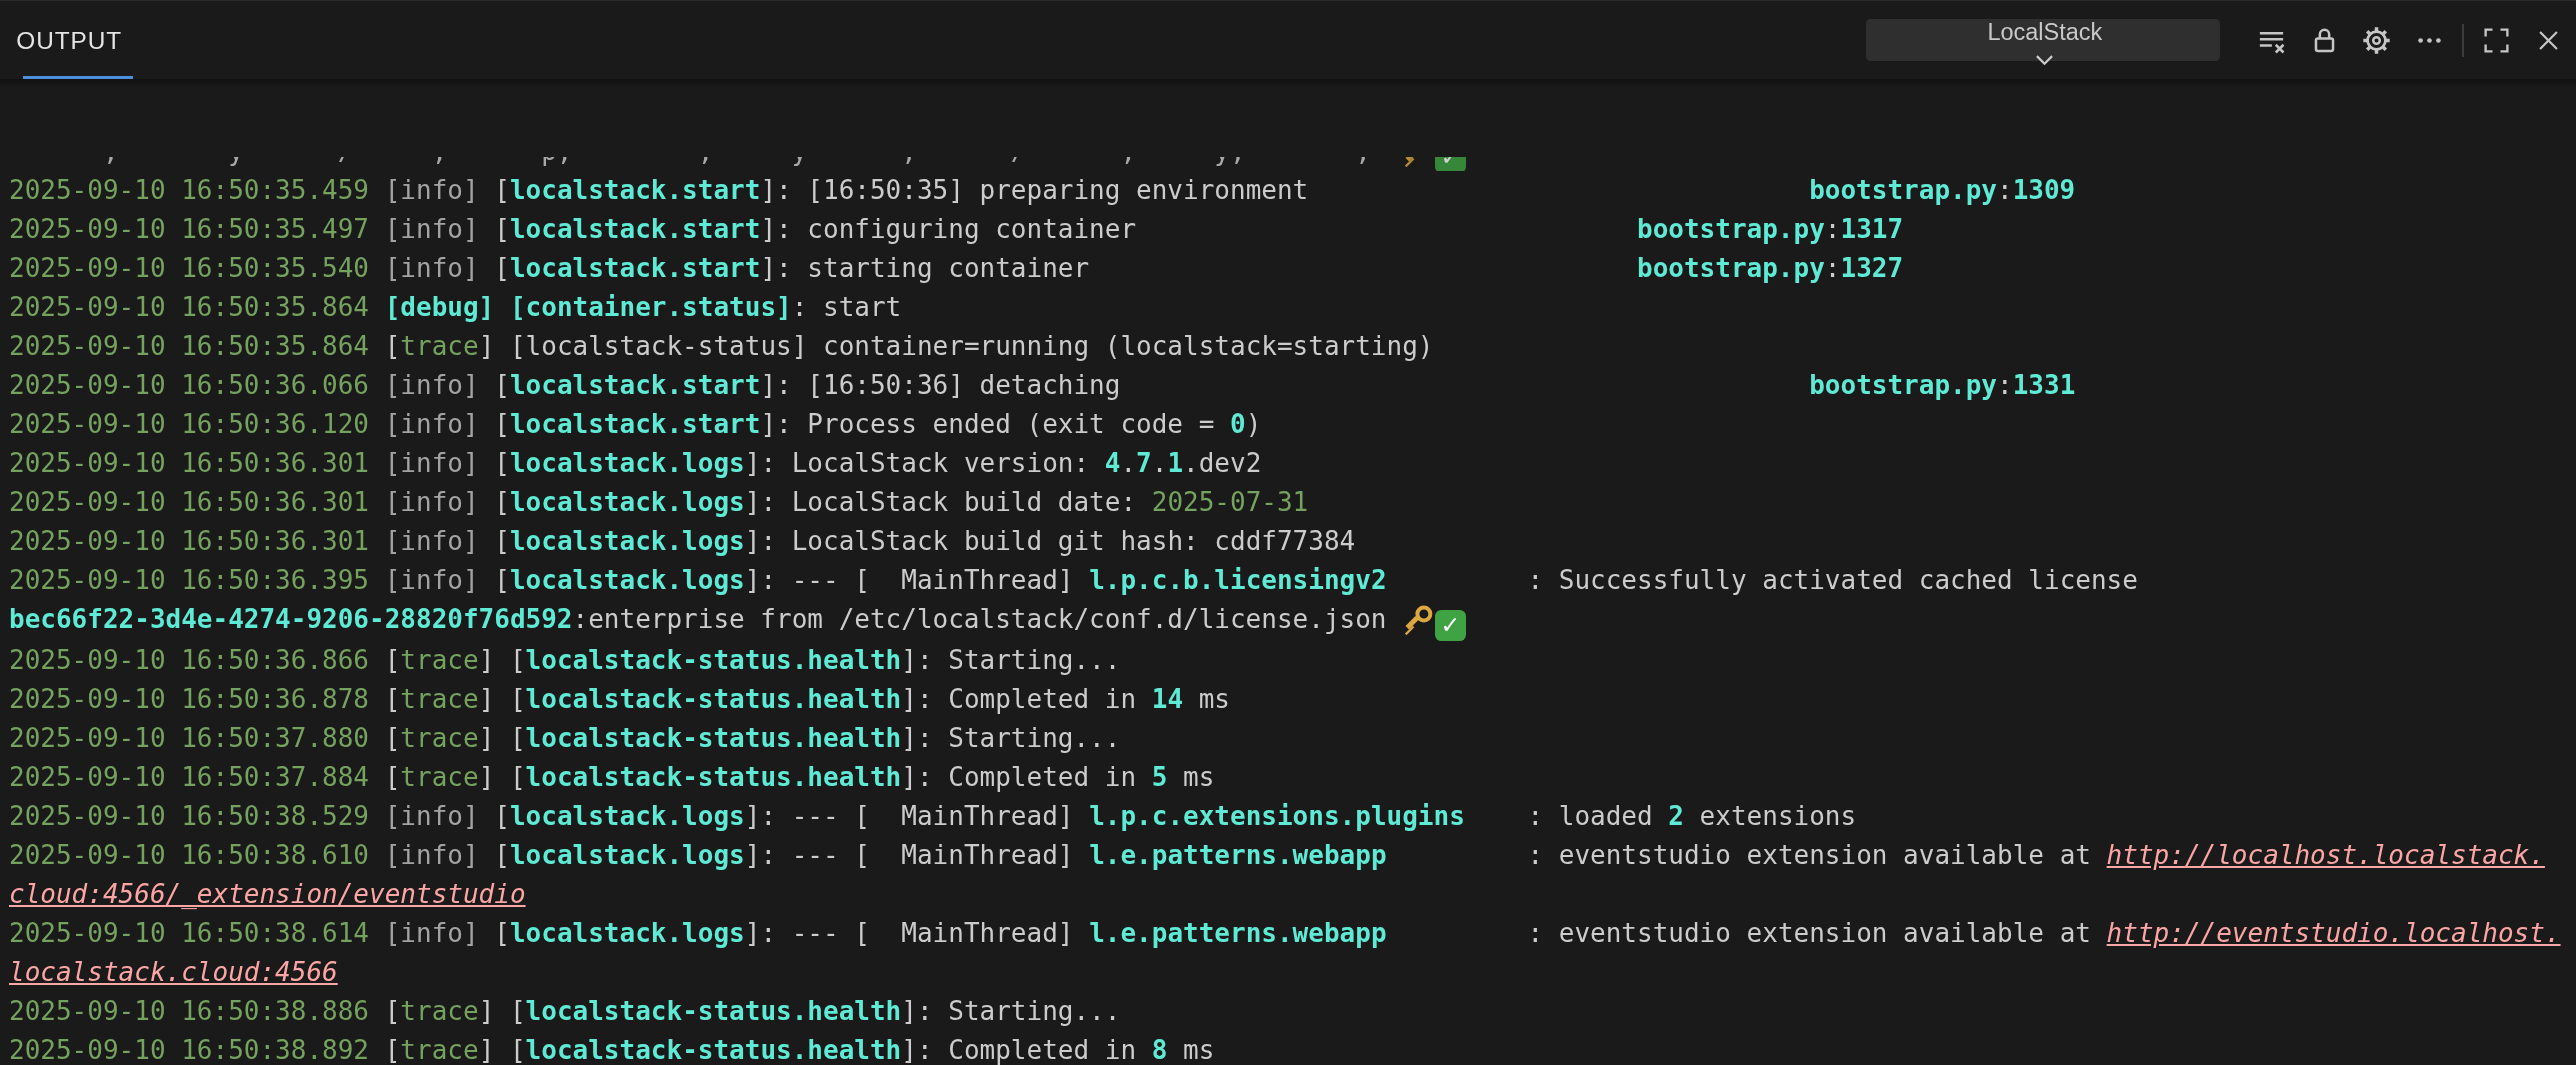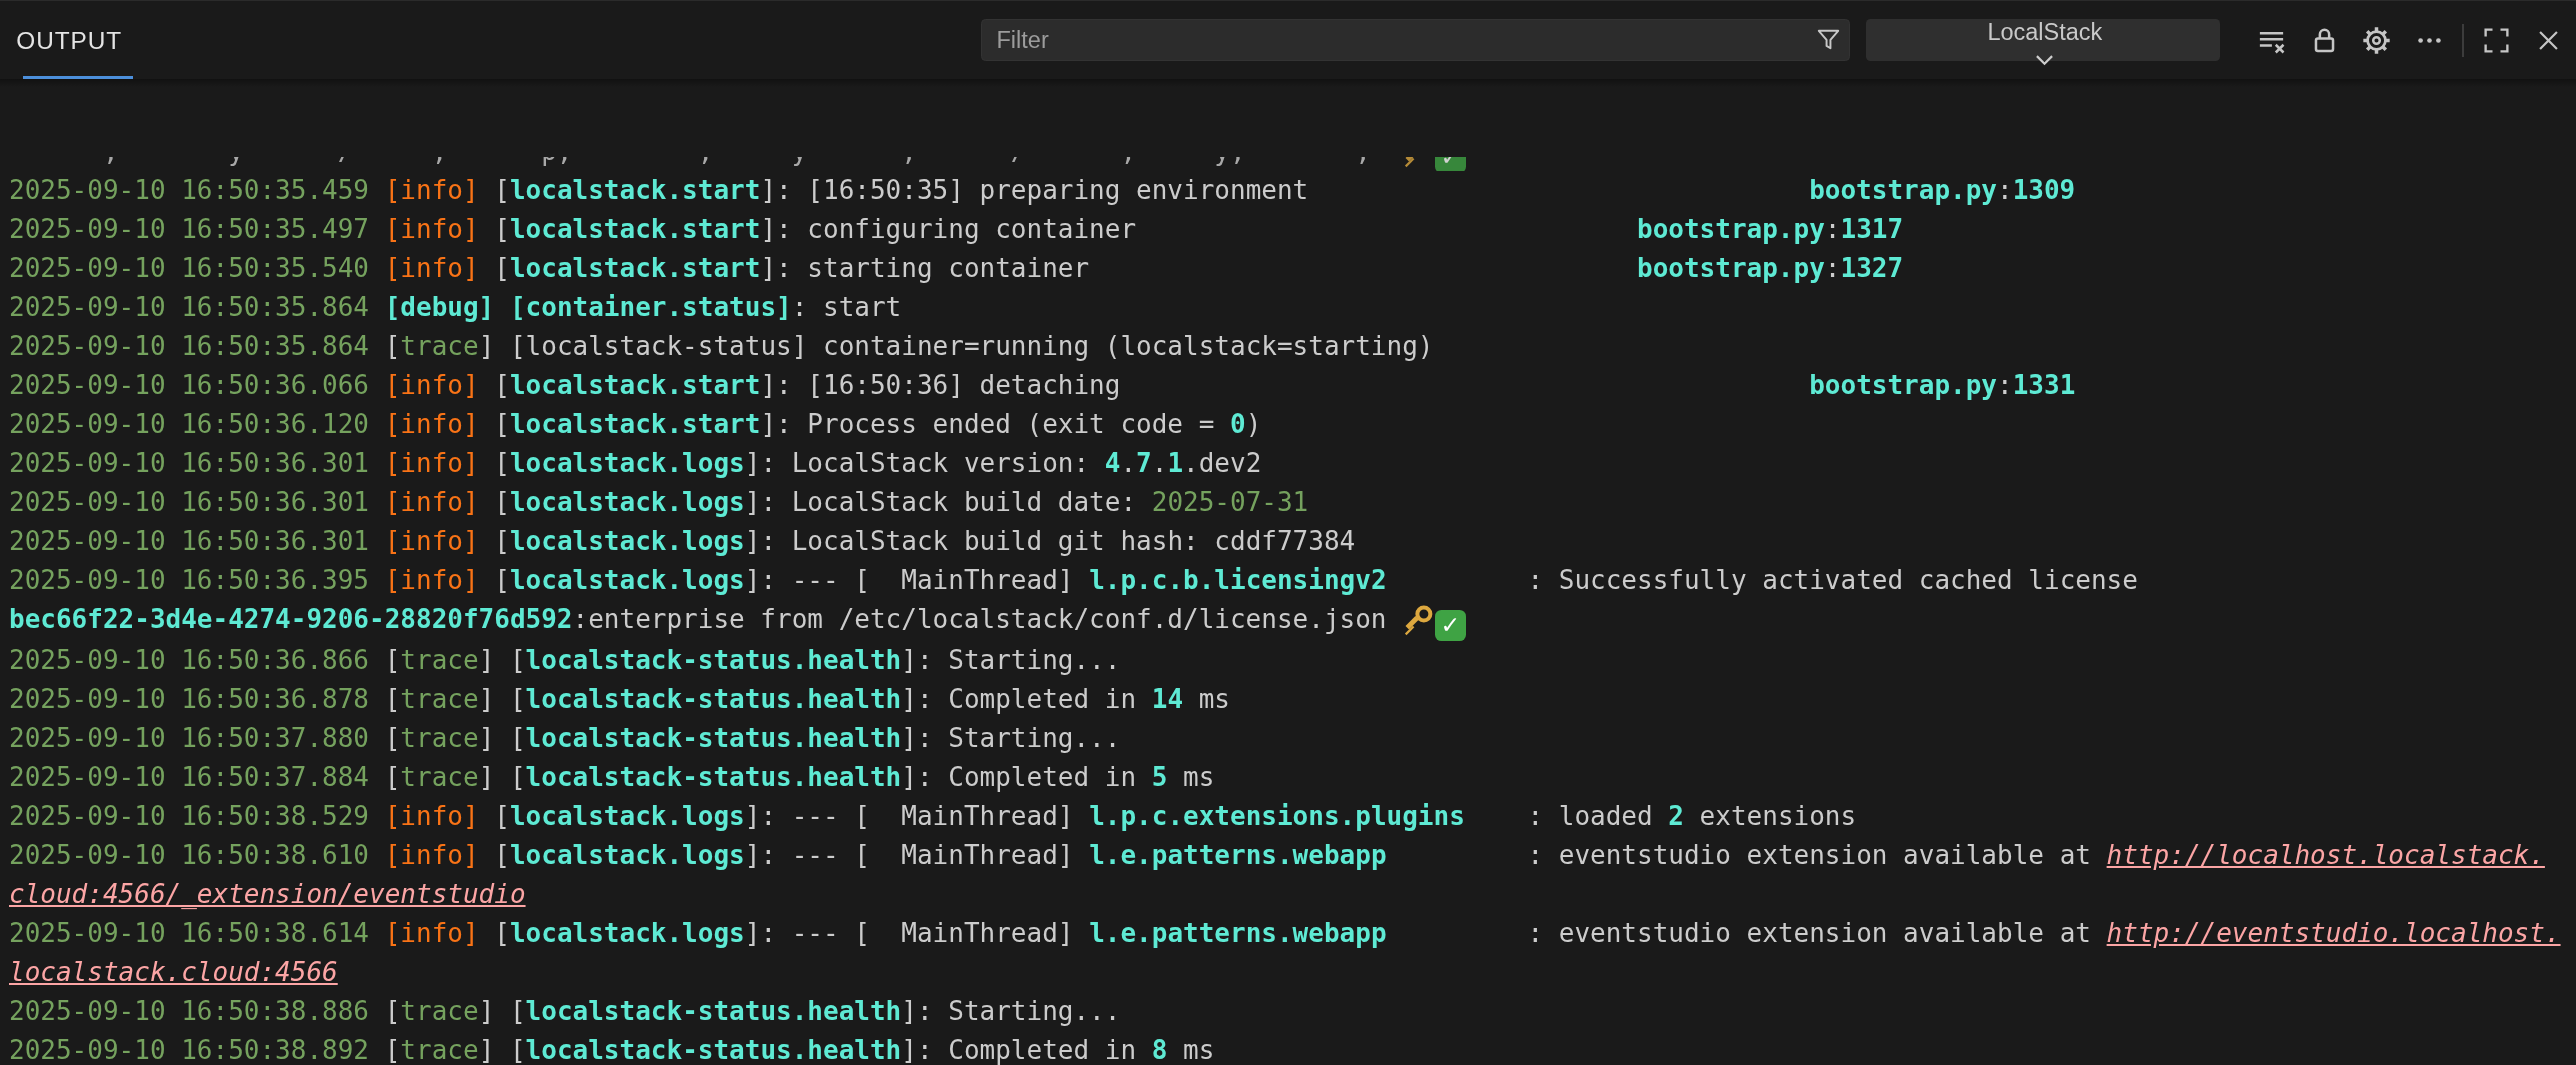--- a/index.html
+++ b/index.html
@@ -34,21 +34,21 @@
   .log-area { position:absolute; top:78px; left:0; width:2576px; height:988px; overflow:hidden;
               font-family:"DejaVu Sans Mono", monospace; font-size:26px; line-height:39px;
               padding-left:9px; white-space:pre; }
   .log-area::before { content:''; position:absolute; top:0; left:0; right:0; height:8.1px;
               background:linear-gradient(rgba(0,0,0,0.35), transparent); pointer-events:none; }
   .row { white-space:pre; }
   .row.clipped { height:13.5px; overflow:hidden; }
   .clip-inner { display:block; transform:translateY(-25px); opacity:.8; }
 
   .g { color:#75A25E;margin-top:8px; }          
-  .p { color:#f97316; }          
+  .p { color:#a3a3a3; }          
   .b { color:#5eead4;font-weight:bold; }          
   .w { color:#CCCCCC; }          
   .l { color:#fca5a5; text-decoration:underline; cursor:pointer;font-style:italic; }
 
   
   .emoji { display:inline-block; width:31px; height:31px; position:relative; vertical-align:-5.4px; }
   .emoji.key { transform:rotate(45deg); margin-right:1.8px; }
   .emoji.key::before { content:''; position:absolute; left:9px; top:0; width:9px; height:9px;
                        border:4.1px solid #DDA83F; border-radius:50%; }
   .emoji.key::after { content:''; position:absolute; left:13px; top:16.3px; width:4.5px; height:13.5px;
@@ -58,28 +58,20 @@
 </style>
 </head>
 <body>
 
 <div class="panel-header">
   <div class="tab">
     <span>OUTPUT</span>
     <span class="tab-underline"></span>
   </div>
 
-  <div class="filter-box">
-    <input type="text" placeholder="Filter" style="">
-    <span class="f-icon">
-      <svg width="31" height="31" viewBox="0 0 24 24" fill="none" stroke="#C8C8C8" stroke-width="1.5" stroke-linejoin="round">
-        <path d="M4.5 4.5h15l-6 7v6.5l-3-1.8v-4.7l-6-7z"></path>
-      </svg>
-    </span>
-  </div>
 
   <div class="channel-select">
     <span>LocalStack</span>
     <span>
       <svg width="27" height="27" viewBox="0 0 16 16" fill="none" stroke="#CCCCCC" stroke-width="1.3">
         <path d="M3.5 6l4.5 4.5L12.5 6"></path>
       </svg>
     </span>
   </div>
 

